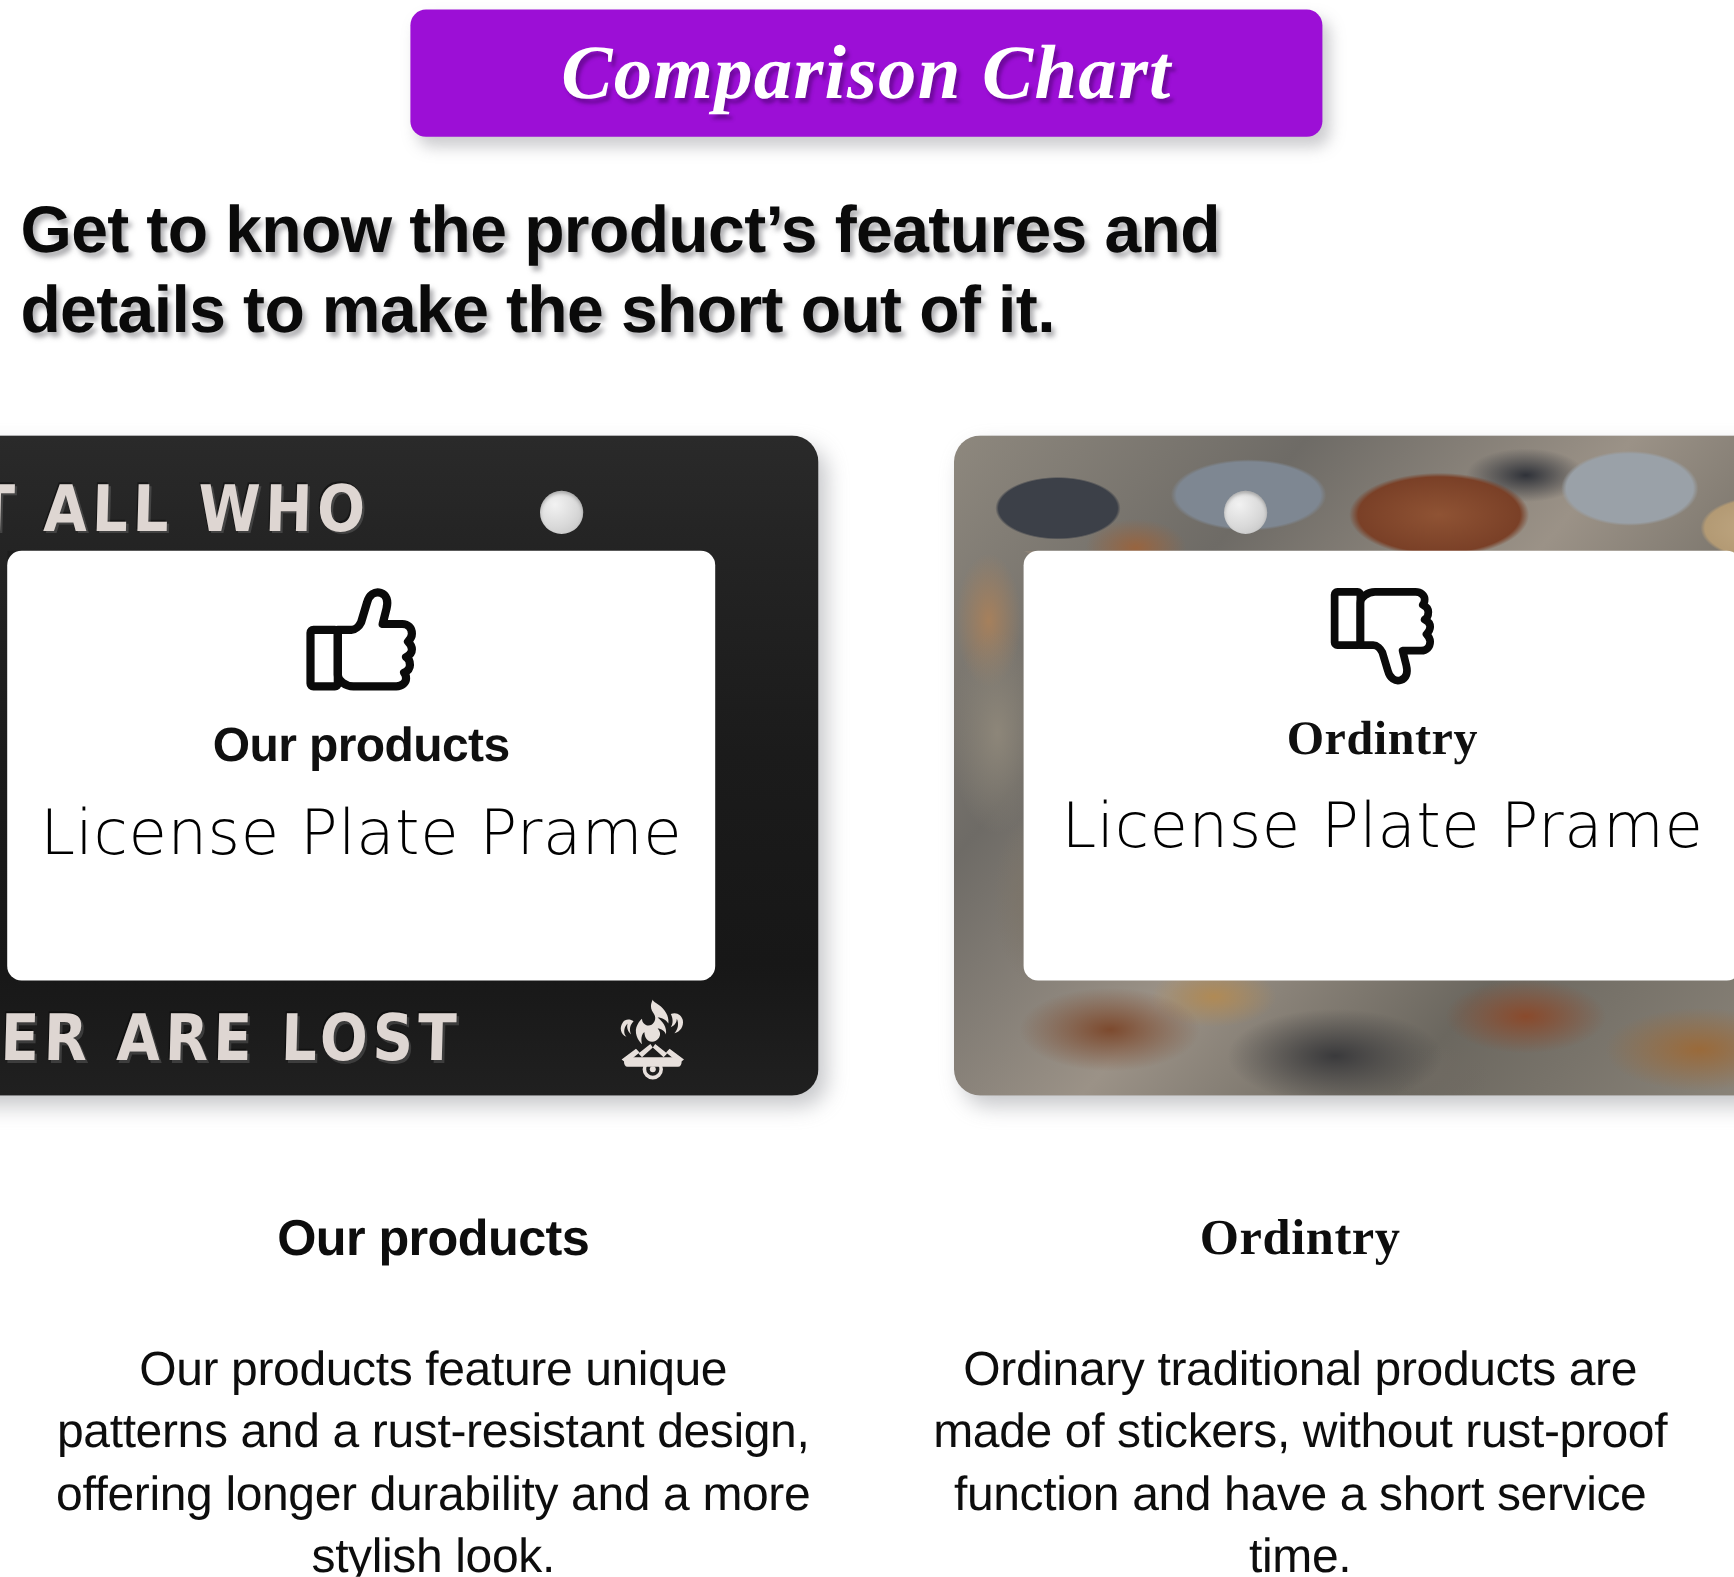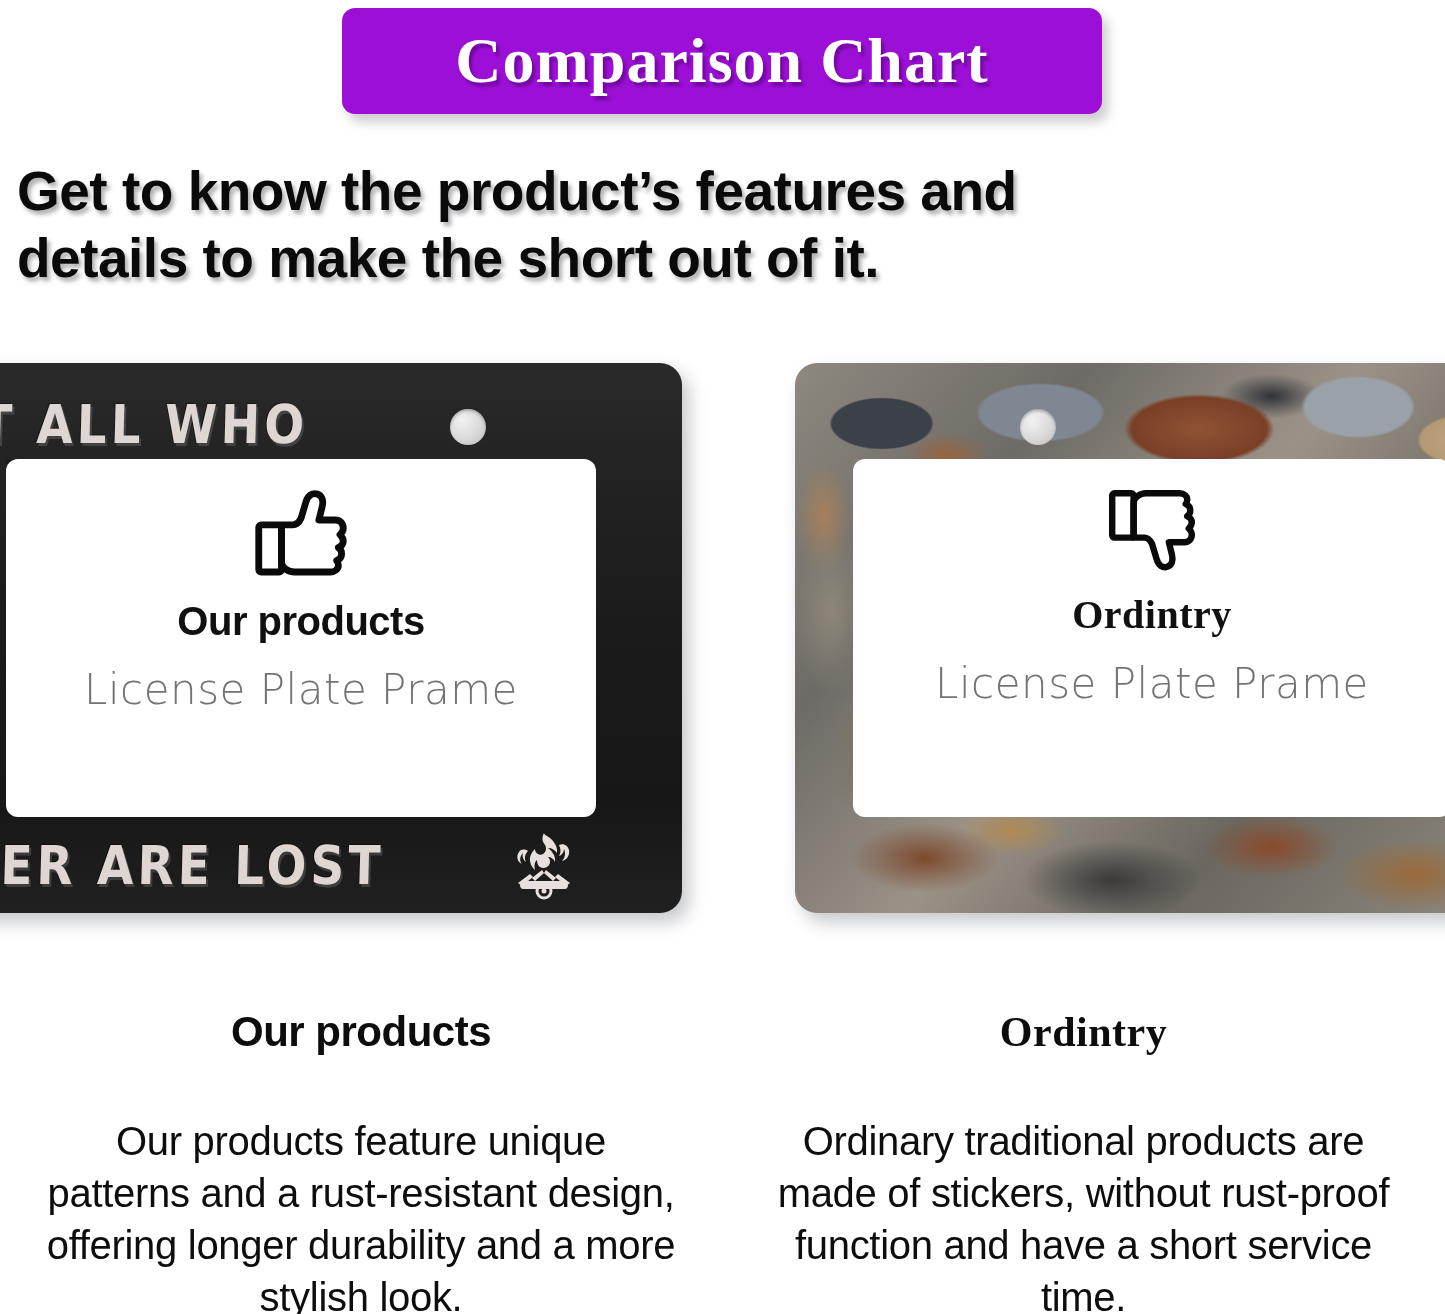--- a/index.html
+++ b/index.html
@@ -25,20 +25,21 @@
     left: 342px;
     top: 8px;
     width: 760px;
     height: 106px;
     background: #9c0fd6;
     border-radius: 13px;
     box-shadow: 6px 8px 12px rgba(120,120,130,0.38);
     display: flex;
     align-items: center;
     justify-content: center;
+    font-style: italic;
   }
   .title-banner-text {
     font-family: "Liberation Serif", "DejaVu Serif", serif;
     font-weight: bold;
     font-size: 64px;
     color: #ffffff;
     letter-spacing: 1px;
     line-height: 1;
     text-shadow: 3px 4px 3px rgba(60,0,90,0.45);
     white-space: nowrap;
@@ -216,23 +217,23 @@
   }
   .window-label.serif-bold {
     font-family: "Liberation Serif", "DejaVu Serif", serif;
     font-weight: bold;
     letter-spacing: 0.5px;
   }
   .window-sub {
     margin-top: 28px;
     font-family: "DejaVu Sans", sans-serif;
     font-weight: 300;
-    font-size: 42px;
+    font-size: 52px;
     line-height: 1;
-    color: #737373;
+    color: #000000;
     letter-spacing: 0.5px;
   }
 
   
   .compare-row {
     position: absolute;
     left: 0;
     top: 985px;
     width: 1445px;
     height: 329px;

